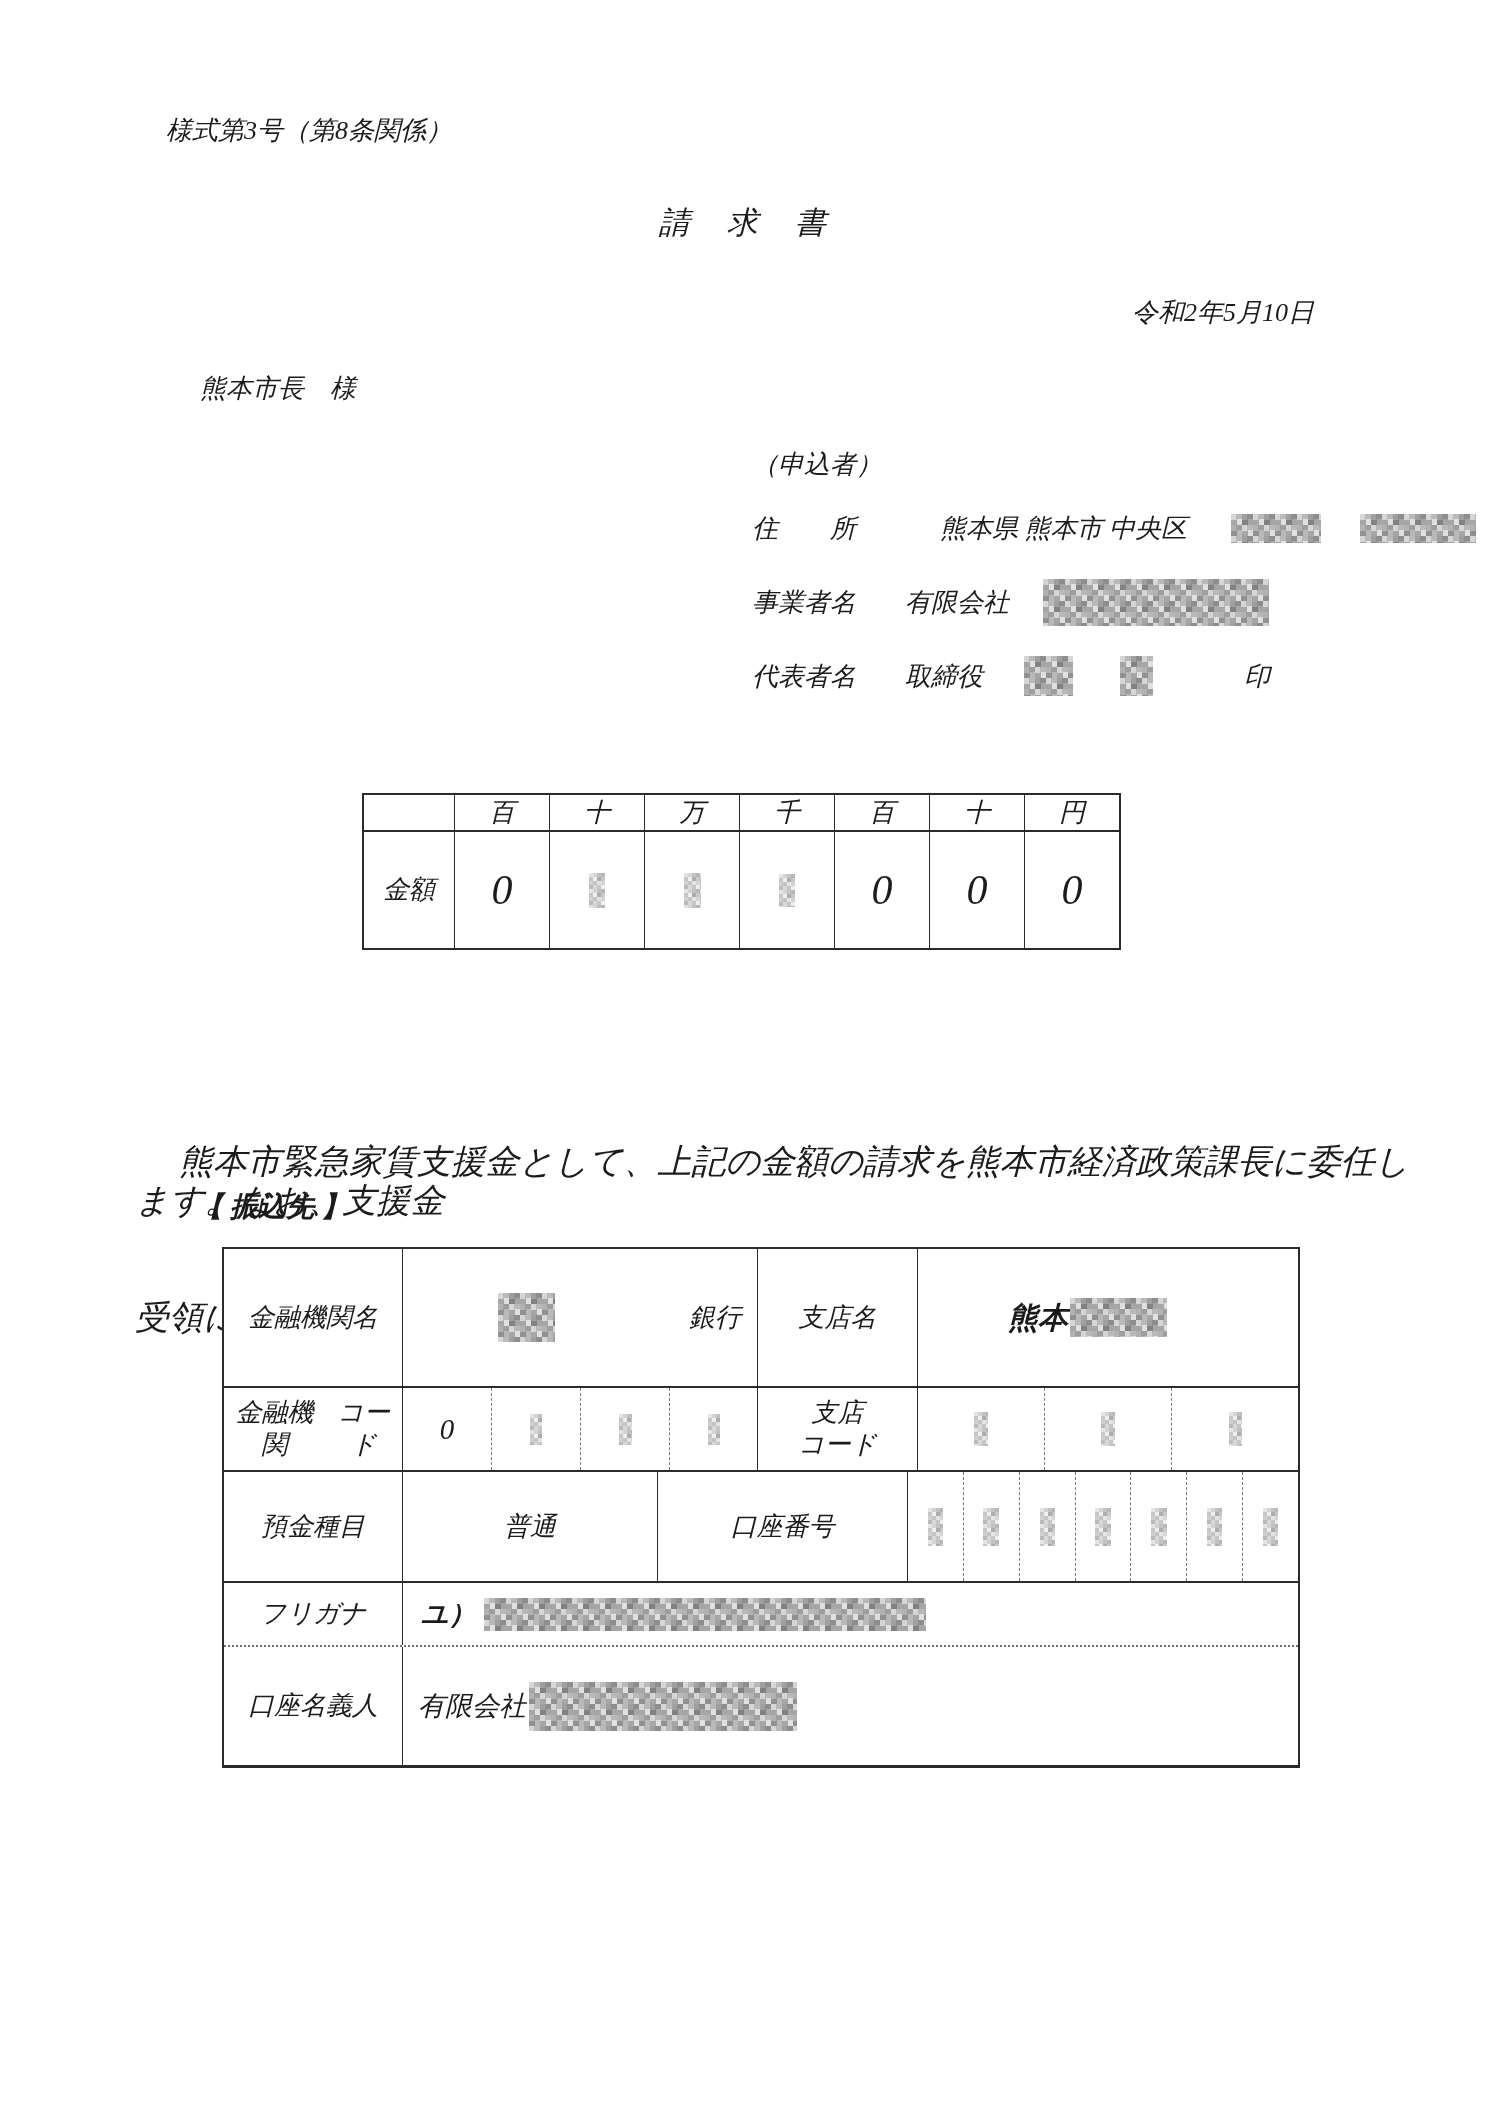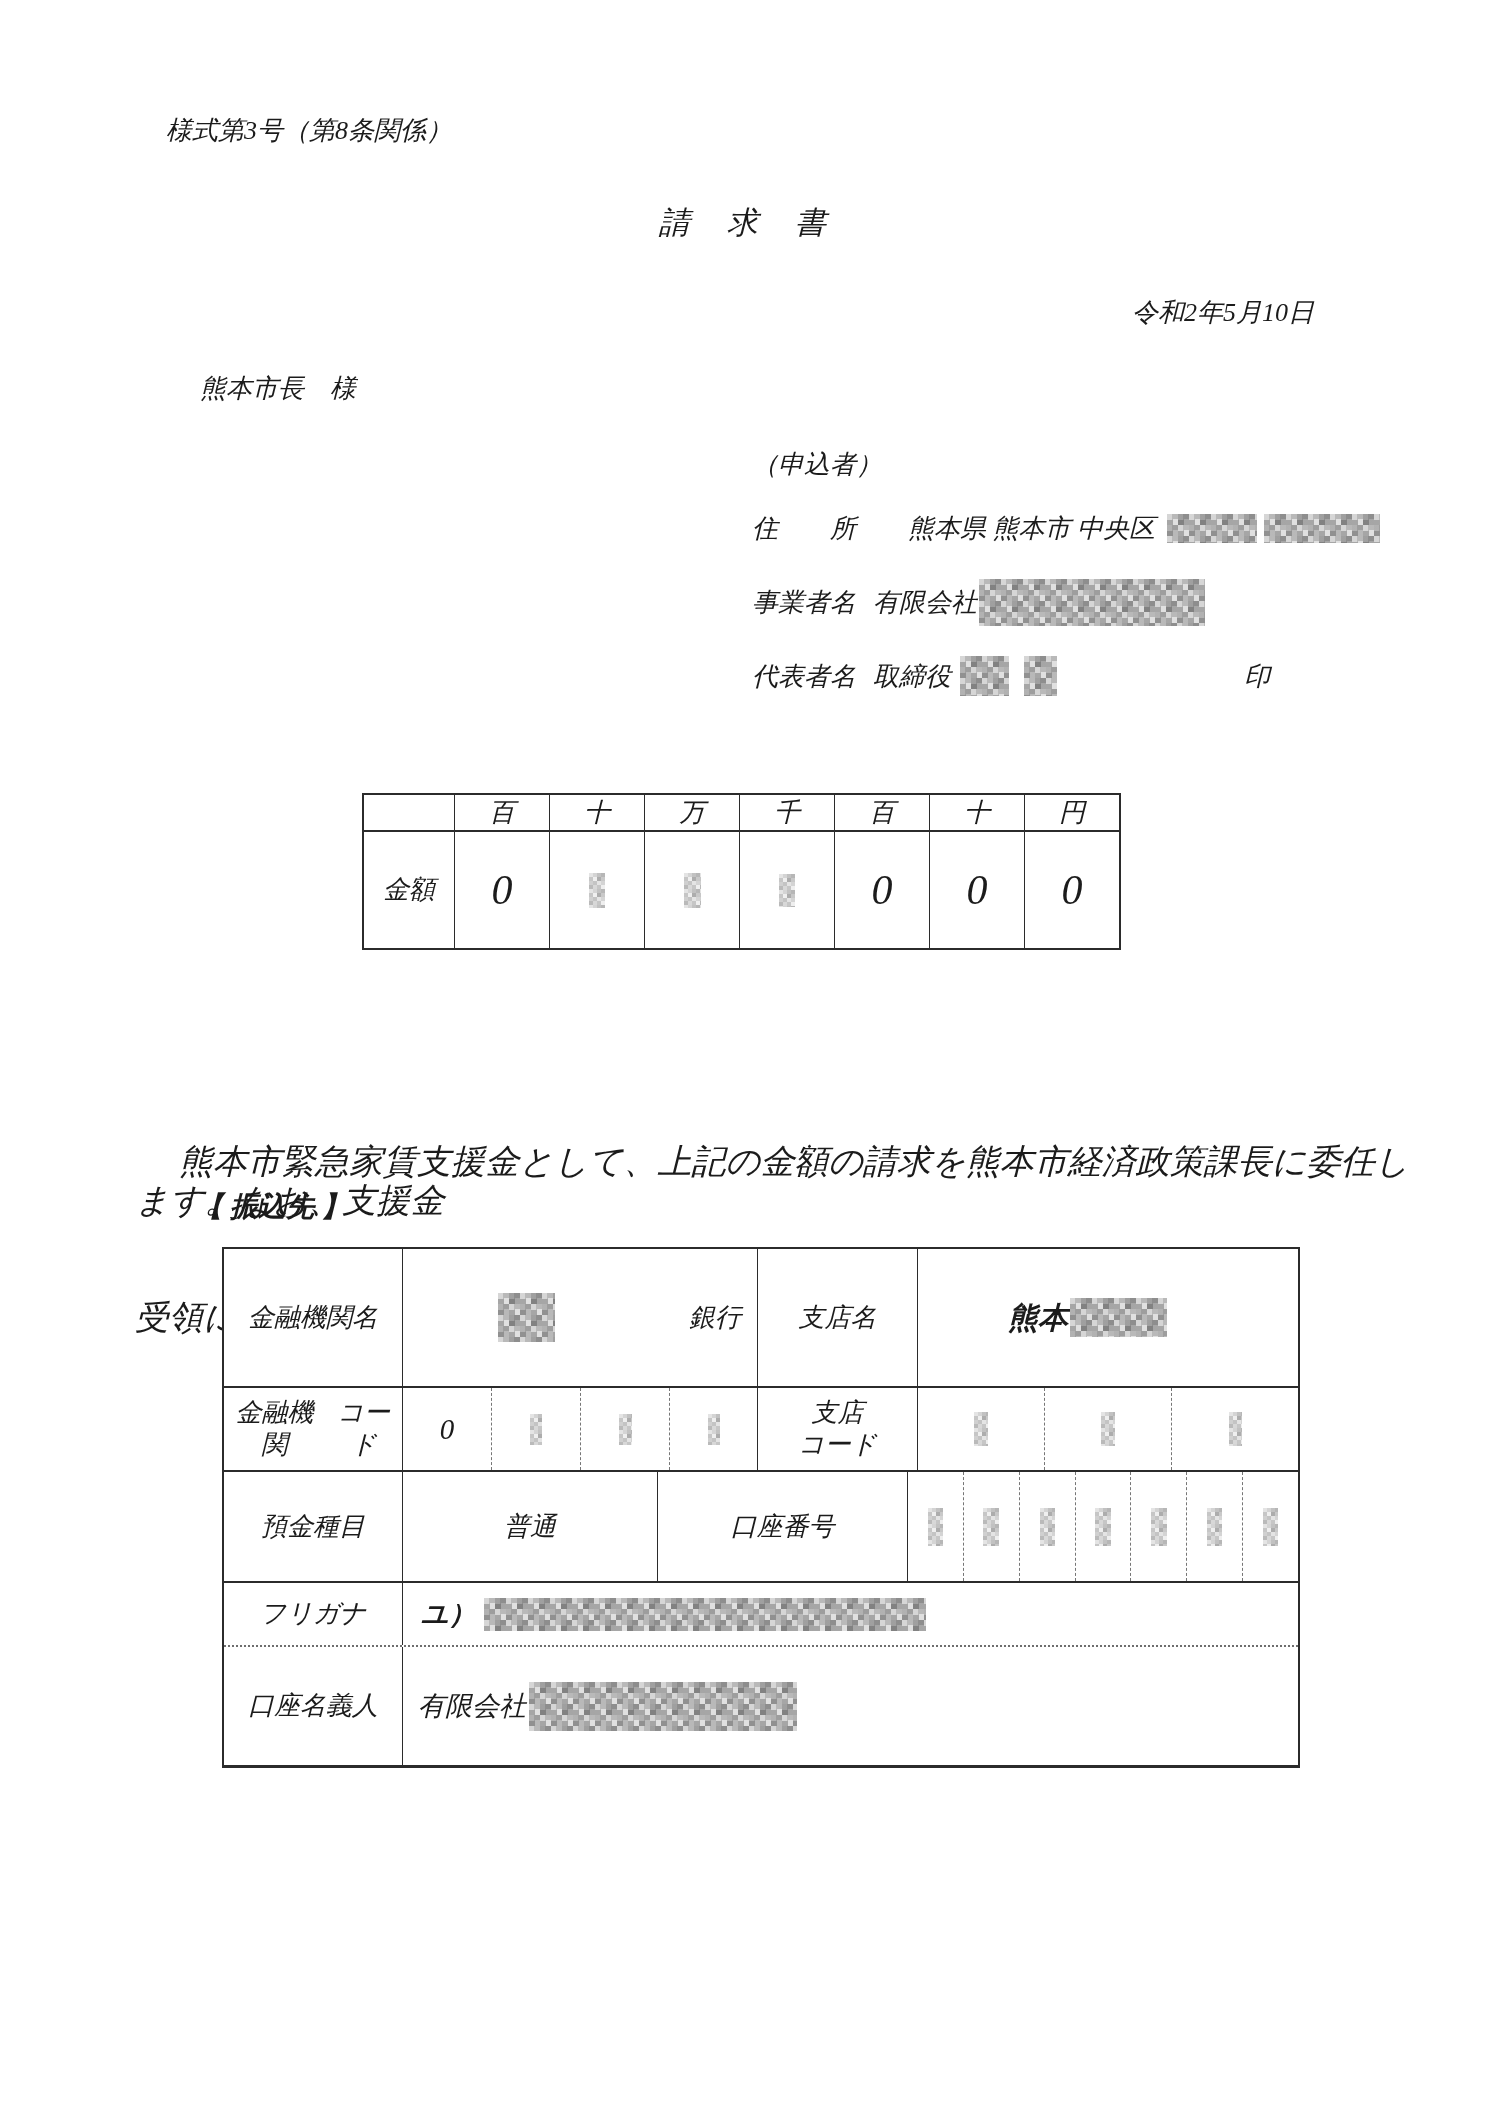--- a/index.html
+++ b/index.html
@@ -7,21 +7,21 @@
     position:relative;
     width:1488px;height:2104px;
     background:#ffffff;
     color:#1b1b1b;
     font-family:"Liberation Serif","DejaVu Serif",serif;
     overflow:hidden;
     font-style:italic;
   }
   .txt{position:absolute;font-size:26px;line-height:34px;white-space:pre;}
   .title{font-size:31px;letter-spacing:3px;}
-  .rowline{position:absolute;display:flex;align-items:center;height:48px;font-size:26px;white-space:pre;}
+  .rowline{position:absolute;display:flex;align-items:center;height:48px;font-size:26px;white-space:pre;gap:32px;}
   
   .redact{
     display:inline-block;flex:none;
     background:
       conic-gradient(rgba(70,70,70,.38) 25%, rgba(0,0,0,0) 0 50%, rgba(95,95,95,.30) 0 75%, rgba(0,0,0,0) 0) 0 0/22px 22px,
       conic-gradient(#b9b9b9 25%, #e0e0e0 0 50%, #a6a6a6 0 75%, #d6d6d6 0) 0 0/11px 11px;
   }
   .redact.light{
     background:
       conic-gradient(rgba(120,120,120,.32) 25%, rgba(0,0,0,0) 0 50%, rgba(150,150,150,.26) 0 75%, rgba(0,0,0,0) 0) 0 0/16px 16px,

